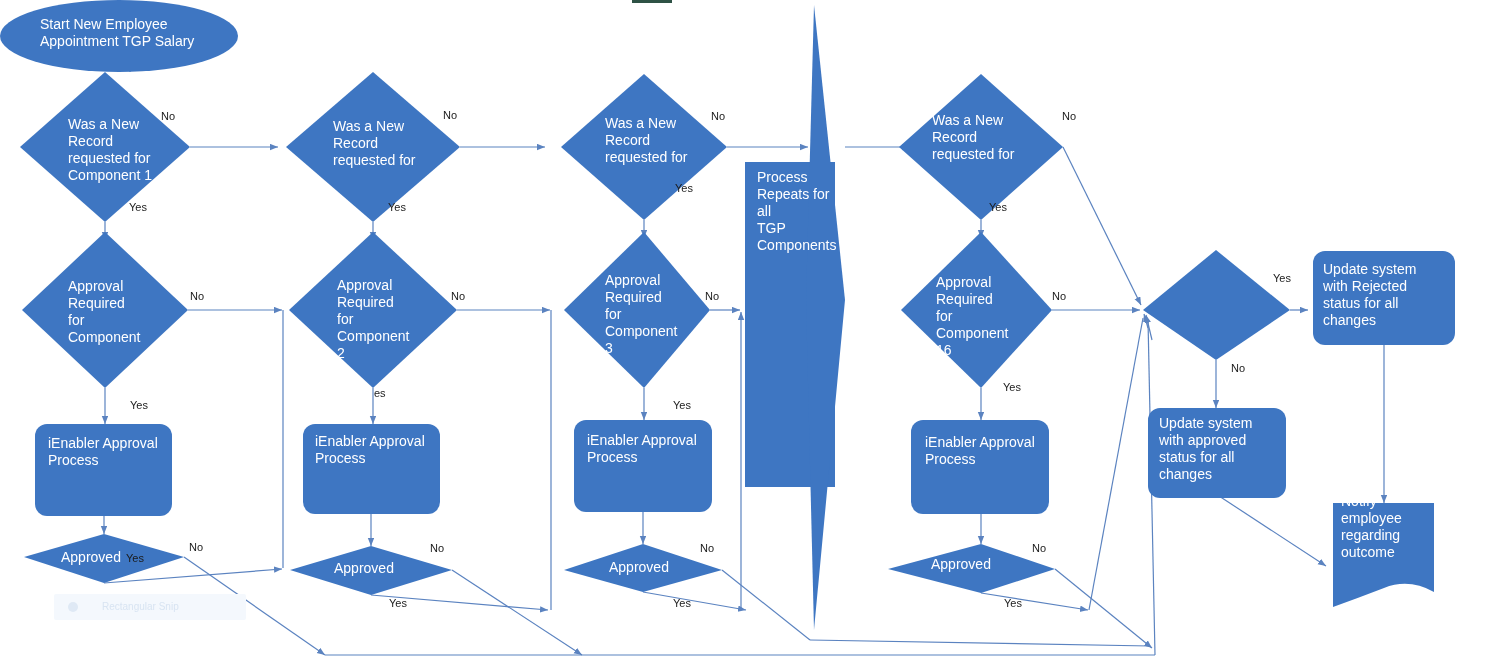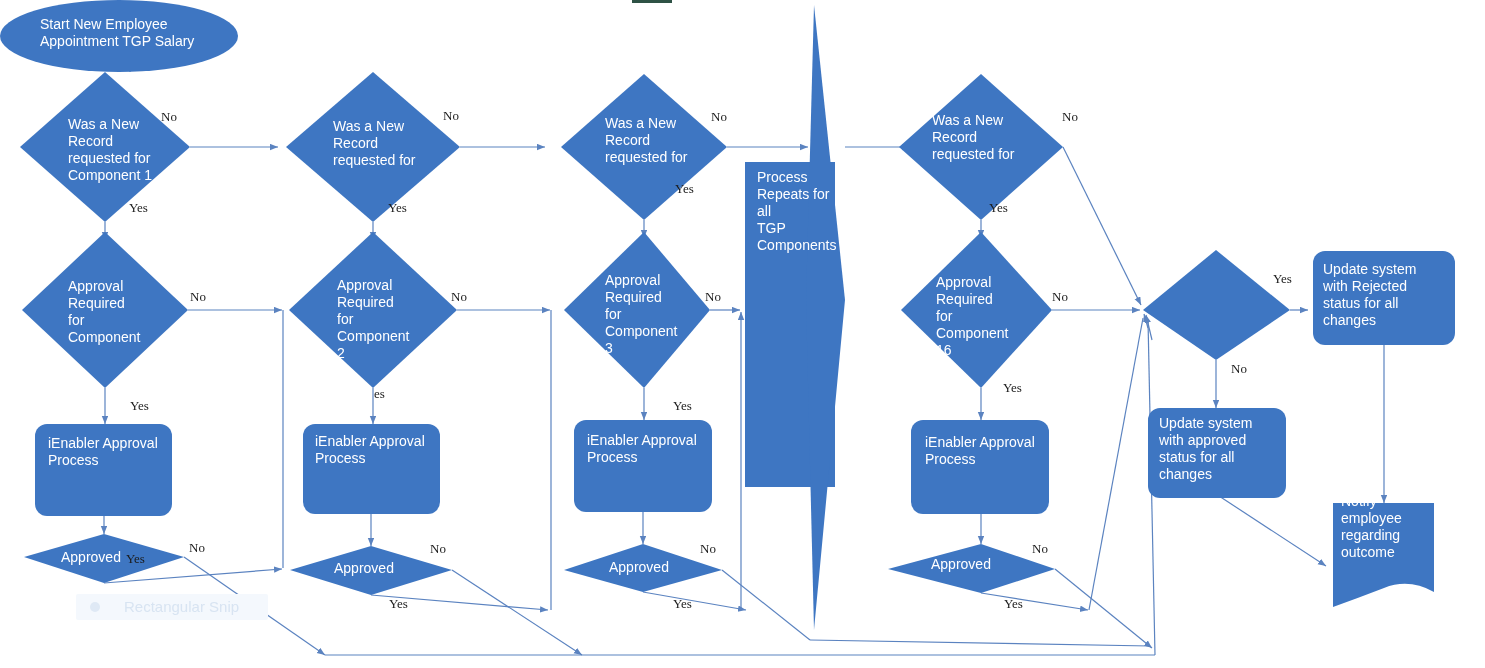--- a/index.html
+++ b/index.html
@@ -4,27 +4,27 @@
 <style>
   html,body{margin:0;padding:0;background:#ffffff;}
   body{font-family:"Liberation Sans", sans-serif;}
   #stage{position:relative;width:1485px;height:668px;background:#ffffff;overflow:hidden;}
   #svg-layer{position:absolute;left:0;top:0;width:1485px;height:668px;}
   .shape-text{
     position:absolute;color:#ffffff;font-size:14px;line-height:17px;
     font-family:"Liberation Sans", sans-serif;pointer-events:none;white-space:pre-line;
   }
   .edge-label{
-    position:absolute;color:#1b1b1b;font-size:13px;line-height:15px;
-    font-family:Liberation Serif, serif;white-space:nowrap;
+    position:absolute;color:#1b1b1b;font-size:11px;line-height:15px;
+    font-family:Liberation Sans, sans-serif;white-space:nowrap;
   }
   .topbar{position:absolute;left:632px;top:0px;width:40px;height:3px;background:#2e5245;}
   .watermark{
-    position:absolute;left:76px;top:594px;width:192px;height:26px;
-    background:#f4f8fd;border-radius:2px;color:#d8e4f2;font-size:15px;
+    position:absolute;left:54px;top:594px;width:192px;height:26px;
+    background:#f4f8fd;border-radius:2px;color:#d8e4f2;font-size:10px;
     line-height:26px;padding-left:48px;box-sizing:border-box;
     font-family:"Liberation Sans", sans-serif;white-space:nowrap;
   }
   .watermark .dot{
     position:absolute;left:14px;top:8px;width:10px;height:10px;border-radius:50%;
     background:#dfe9f5;
   }
 </style>
 </head>
 <body>

